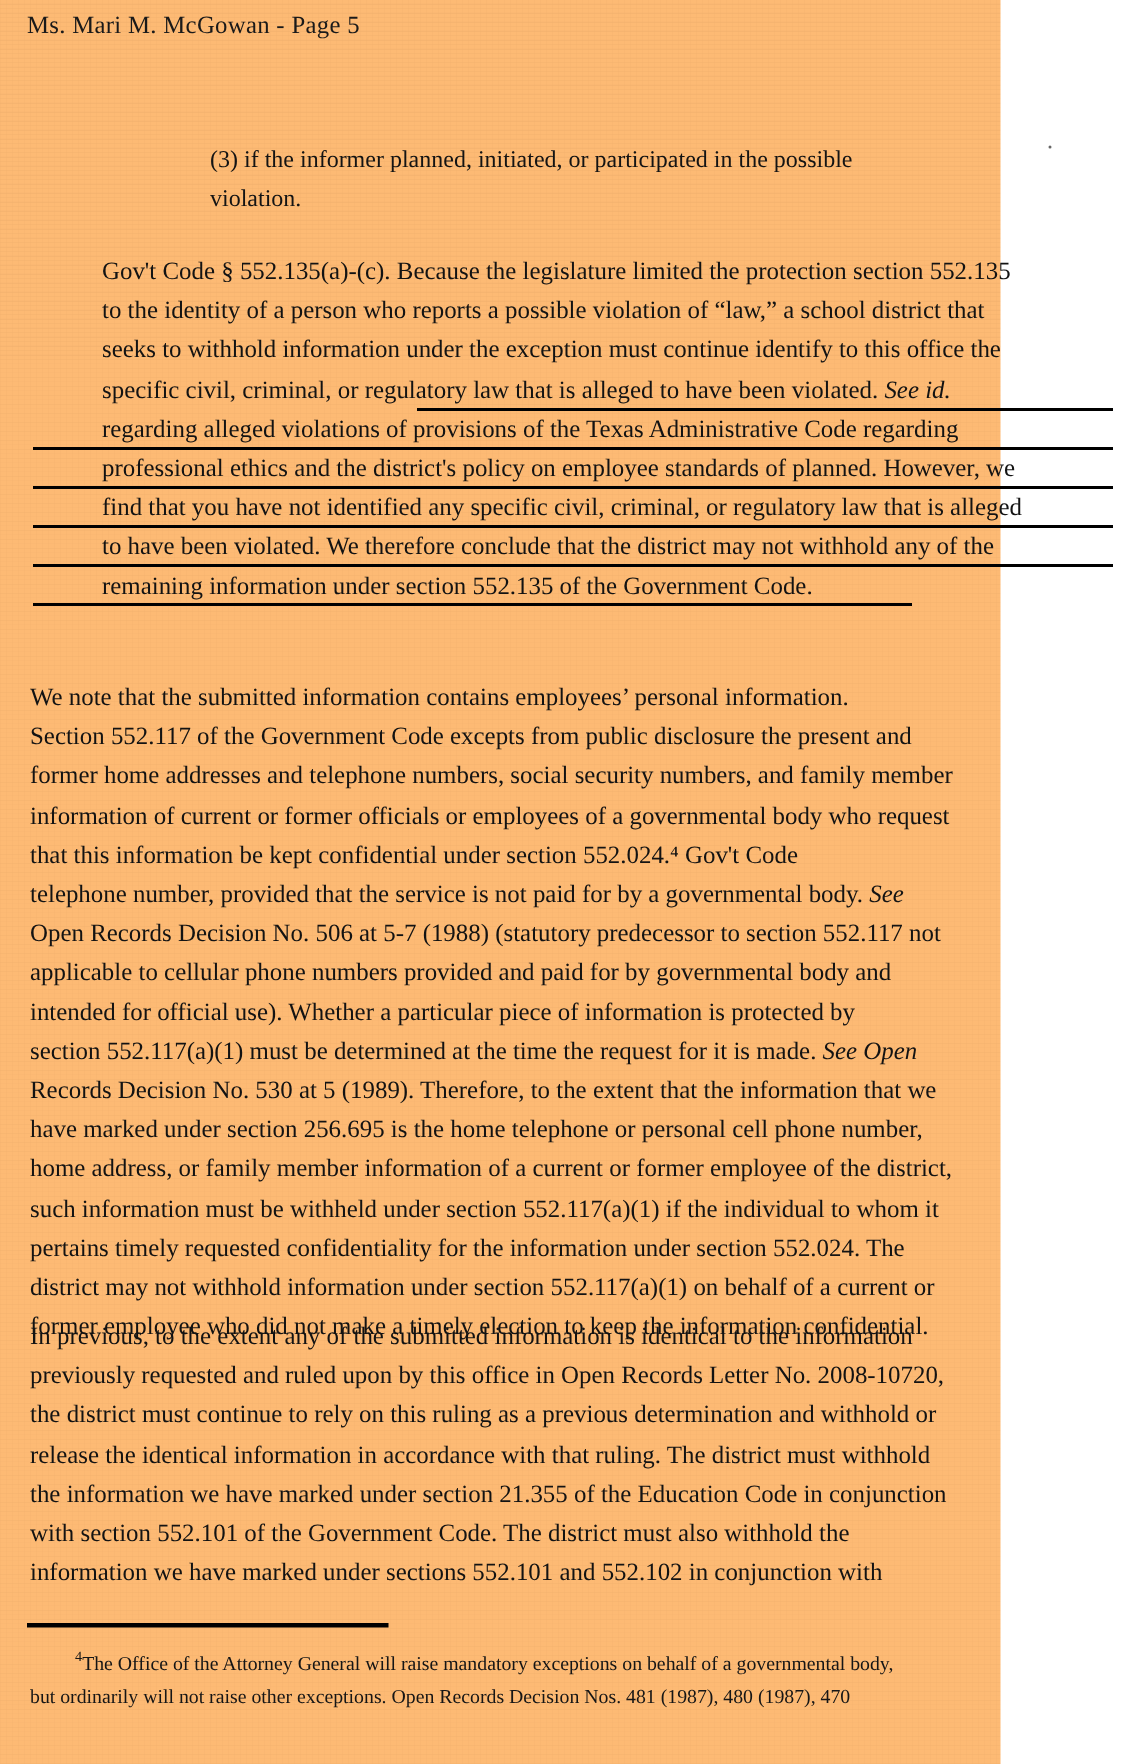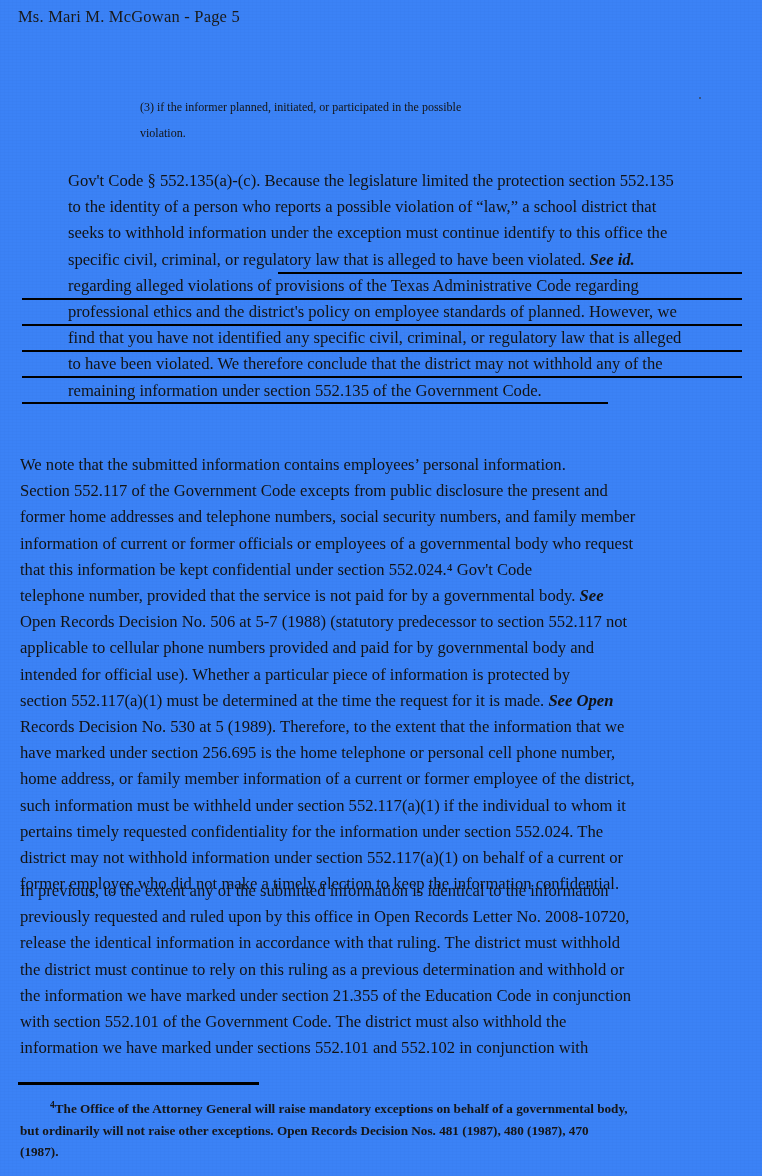--- a/index.html
+++ b/index.html
@@ -14,43 +14,43 @@
     position: relative;
     font-family: "Liberation Serif", "DejaVu Serif", serif;
     color: #111111;
     overflow: hidden;
   }
 
   
   #page {
     position: absolute;
     inset: 0;
-    width: 762px;
+    width: 667px;
     height: 1176px;
-    background: #3b82f6;
+    background: #fdba74;
   }
 
   
   #doc-header {
     position: absolute;
     left: 18px;
     top: 7px;
     font-size: 16.5px;
     letter-spacing: 0.2px;
     white-space: nowrap;
     color: #1a1a1a;
   }
 
   
   #blockquote {
     position: absolute;
     left: 140px;
     top: 94px;
     width: 560px;
-    font-size: 12px;
+    font-size: 16px;
     line-height: 26px;
     text-align: left;
     color: #141414;
   }
   #blockquote .bq-line { white-space: nowrap; }
 
   
   .body-para {
     position: absolute;
     left: 20px;
@@ -67,21 +67,21 @@
   }
   
   .body-para .ln.j {
     text-align: justify;
   }
 
   #para-1  { top: 168px; margin-left: 48px; }
   #para-2  { top: 428px; margin-top: 24px; }
   #para-3  { top: 878px; }
 
-  em, .ital { font-style: italic; font-weight: bold; }
+  em, .ital { font-style: italic; }
 
   
   #annotation-block {
     position: absolute;
     left: 0;
     top: 0;
     width: 762px;
     height: 1176px;
     pointer-events: none;
   }
@@ -104,21 +104,20 @@
   
   #footnote {
     position: absolute;
     left: 20px;
     top: 1098px;
     width: 722px;
     font-size: 13.2px;
     line-height: 21.5px;
     text-align: justify;
     color: #161616;
-    font-weight: bold;
   }
   #footnote .ln { display: block; white-space: nowrap; }
   #footnote .fn-mark {
     font-size: 9.5px;
     vertical-align: super;
     line-height: 0;
   }
   #footnote .fn-indent { display: inline-block; width: 30px; }
 
   
@@ -185,38 +184,37 @@
     <span class="ln j">home address, or family member information of a current or former employee of the district,</span>
     <span class="ln j">such information must be withheld under section 552.117(a)(1) if the individual to whom it</span>
     <span class="ln j">pertains timely requested confidentiality for the information under section 552.024.  The</span>
     <span class="ln j">district may not withhold information under section 552.117(a)(1) on behalf of a current or</span>
     <span class="ln">former employee who did not make a timely election to keep the information confidential.</span>
   </div>
 
   <div class="body-para" id="para-3">
     <span class="ln j">In previous, to the extent any of the submitted information is identical to the information</span>
     <span class="ln j">previously requested and ruled upon by this office in Open Records Letter No. 2008-10720,</span>
+    <span class="ln j">the district must continue to rely on this ruling as a previous determination and withhold or</span>
     <span class="ln j">release the identical information in accordance with that ruling.  The district must withhold</span>
-    <span class="ln j">the district must continue to rely on this ruling as a previous determination and withhold or</span>
     <span class="ln j">the information we have marked under section 21.355 of the Education Code in conjunction</span>
     <span class="ln j">with section 552.101 of the Government Code.  The district must also withhold the</span>
     <span class="ln j">information we have marked under sections 552.101 and 552.102 in conjunction with</span>
   </div>
 
   <div id="annotation-block">
       <div class="ann-rule" style="left: 278px; top: 272px; width: 464px; border-top-color: rgb(0, 0, 0);"></div>
       <div class="ann-rule" style="left: 22px; top: 298px; width: 720px; border-top-color: rgb(0, 0, 0);"></div>
       <div class="ann-rule" style="left: 22px; top: 324px; width: 720px; border-top-color: rgb(0, 0, 0);"></div>
       <div class="ann-rule" style="left: 22px; top: 350px; width: 720px; border-top-color: rgb(0, 0, 0);"></div>
       <div class="ann-rule" style="left: 22px; top: 376px; width: 720px; border-top-color: rgb(0, 0, 0);"></div>
       <div class="ann-rule" style="left: 22px; top: 402px; width: 586px; border-top-color: rgb(0, 0, 0);"></div>
     </div>
 
   <div id="footnote-rule"></div>
 
   <div id="footnote">
     <span class="ln"><span class="fn-indent"></span><span class="fn-mark">4</span><span>The Office of the Attorney General will raise mandatory exceptions on behalf of a governmental body,</span></span>
     <span class="ln">but ordinarily will not raise other exceptions.  Open Records Decision Nos. 481 (1987), 480 (1987), 470</span>
-    <span class="ln">(1987).</span>
   </div>
 
   <div id="scan-grain"></div>
 </div>
 
 </body></html>

